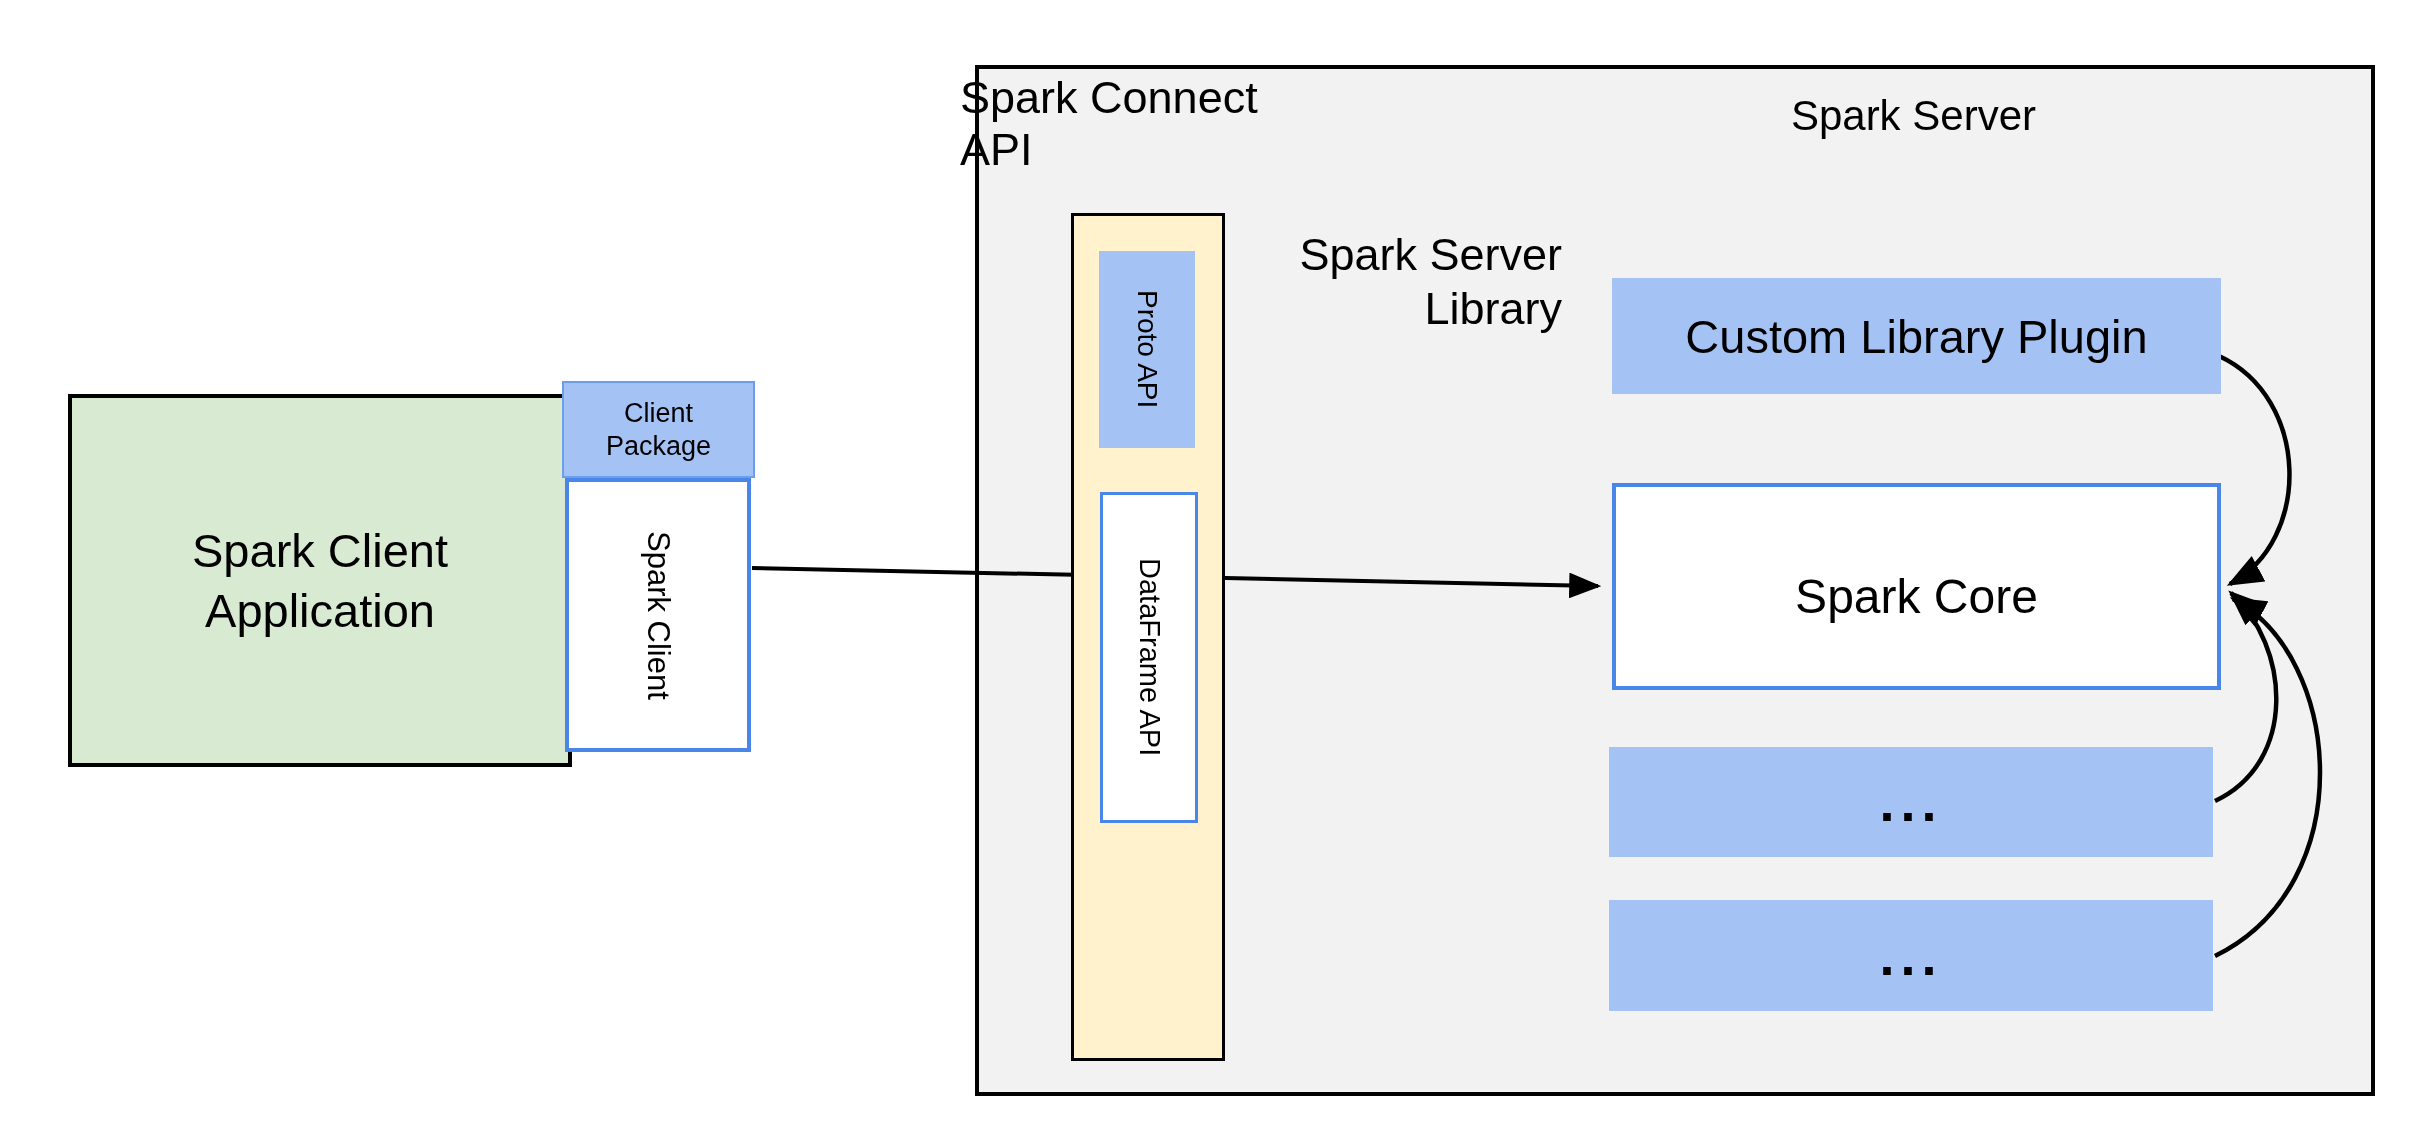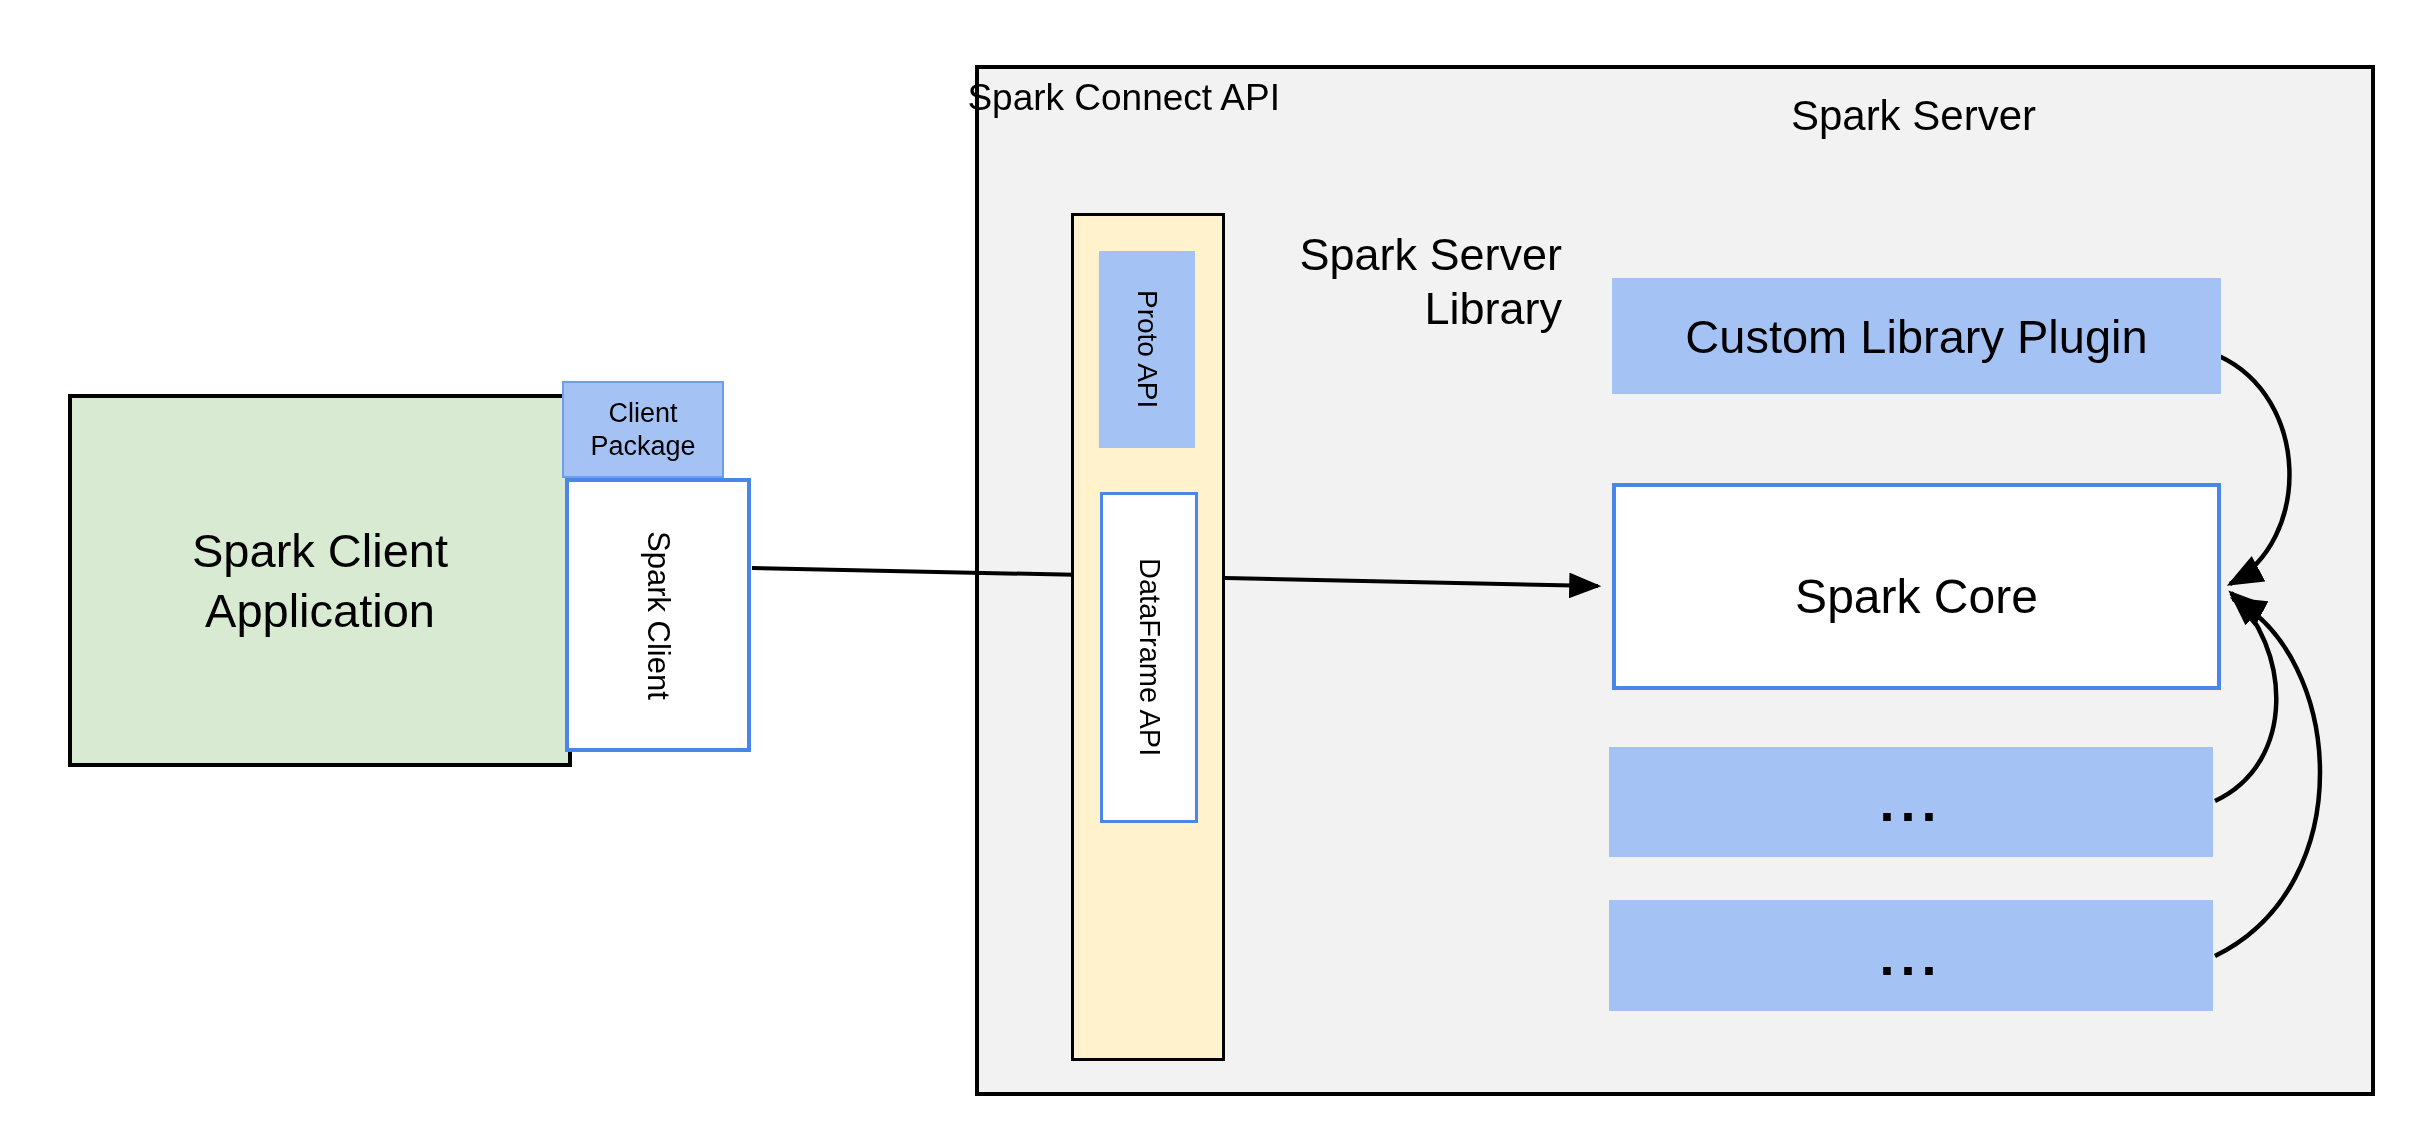--- a/index.html
+++ b/index.html
@@ -38,21 +38,21 @@
   .center-flex{display:flex;align-items:center;justify-content:center;text-align:center;}
 
   .client-app-box{
     left:68px;top:394px;width:504px;height:373px;
     background:var(--green-fill);
     border:4px solid #000;
   }
   .client-app-label{font-size:47px;line-height:60px;width:360px;}
 
   .client-package-box{
-    left:562px;top:381px;width:162px;height:97px;
+    left:562px;top:381px;width:193px;height:97px;
     background:var(--blue-fill);
     border:2px solid var(--blue-border-soft);
   }
   .client-package-label{font-size:27px;line-height:33px;width:140px;}
 
   .spark-client-box{
     left:565px;top:478px;width:186px;height:274px;
     background:#fff;
     border:4px solid var(--blue-border);
   }
@@ -71,21 +71,21 @@
   .proto-api-label{font-size:28px;}
   .dataframe-api-box{
     left:1100px;top:492px;width:98px;height:331px;
     background:#fff;
     border:3px solid var(--blue-border);
   }
   .dataframe-api-label{font-size:29px;}
 
   .connect-api-title{
     left:960px;top:72px;width:320px;
-    font-size:37px;line-height:52px;text-align:right;
+    font-size:45px;line-height:52px;text-align:left;
   }
   .server-title{
     left:1696px;top:92px;width:340px;
     font-size:42px;line-height:48px;font-weight:normal;text-align:right;
   }
   .server-library-label{
     left:1252px;top:228px;width:310px;
     font-size:45px;line-height:54px;text-align:right;
   }
 

